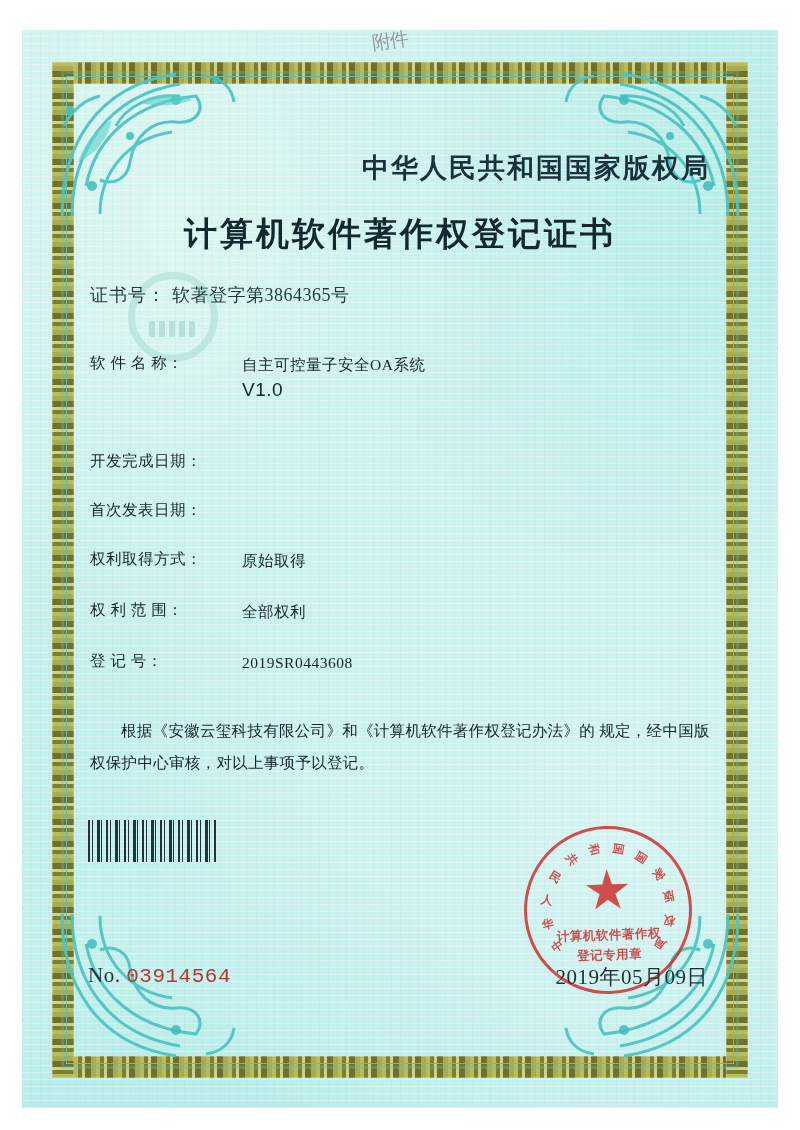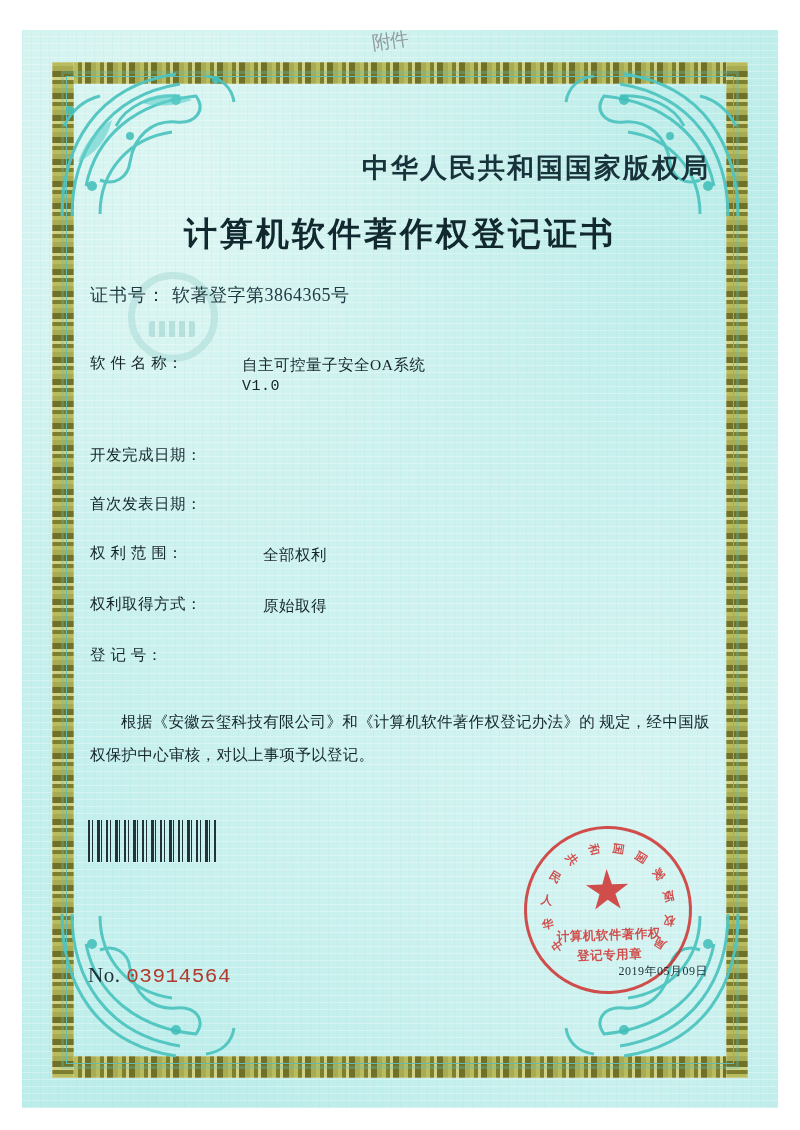--- a/index.html
+++ b/index.html
@@ -161,23 +161,23 @@
   .field .lbl {
     width: 152px;
     flex: 0 0 152px;
     letter-spacing: 0.5px;
   }
   .field .val {
     flex: 1;
     letter-spacing: 0.5px;
     line-height: 1.5;
   }
-  .field .val .line2 { display: block; font-family: Liberation Mono, monospace; font-size: 15px;}
-
-  .field.tight { margin-top: 28px; gap: 21px; }
+  .field .val .line2 { display: block; font-family: Liberation Sans, sans-serif; font-size: 19px;}
+
+  .field.tight { margin-top: 28px; }
   .field.gap-big { margin-top: 46px; }
 
   .statement {
     margin-top: 40px;
     font-size: 15.5px;
     line-height: 2.1;
     color: #13252b;
     text-indent: 2em;
     letter-spacing: 0.3px;
   }
@@ -207,21 +207,21 @@
     color: #1b2f36;
     letter-spacing: 0.5px;
   }
   .serial .num { color: #b23a2e; font-family: "Liberation Mono", monospace; }
 
   
   .issue-date {
     position: absolute;
     right: 92px;
     top: 963px;
-    font-size: 12px;
+    font-size: 21px;
     color: #1b2f36;
     letter-spacing: 0.5px;
   }
 
   
   .seal {
     position: absolute;
     right: 108px;
     top: 826px;
     width: 162px;
@@ -413,31 +413,32 @@
 
     <div class="field gap-big">
       <div class="lbl">开发完成日期：</div>
     </div>
 
     <div class="field tight">
       <div class="lbl">首次发表日期：</div>
     </div>
 
     <div class="field tight">
+      <div class="lbl">权利取得方式：</div>
+      <div class="val">原始取得</div>
+    </div>
+
+    <div class="field tight">
       <div class="lbl">权 利 范 围：</div>
       <div class="val">全部权利</div>
     </div>
 
     <div class="field tight">
-      <div class="lbl">权利取得方式：</div>
-      <div class="val">原始取得</div>
-    </div>
-
-    <div class="field tight">
       <div class="lbl">登 记 号：</div>
+      <div class="val">2019SR0443608</div>
     </div>
 
     <div class="statement">
       <span>根据《安徽云玺科技有限公司》和《计算机软件著作权登记办法》的</span>
       <span>规定，经中国版权保护中心审核，对以上事项予以登记。</span>
     </div>
 
   </div>
 
   <div class="barcode"></div>

